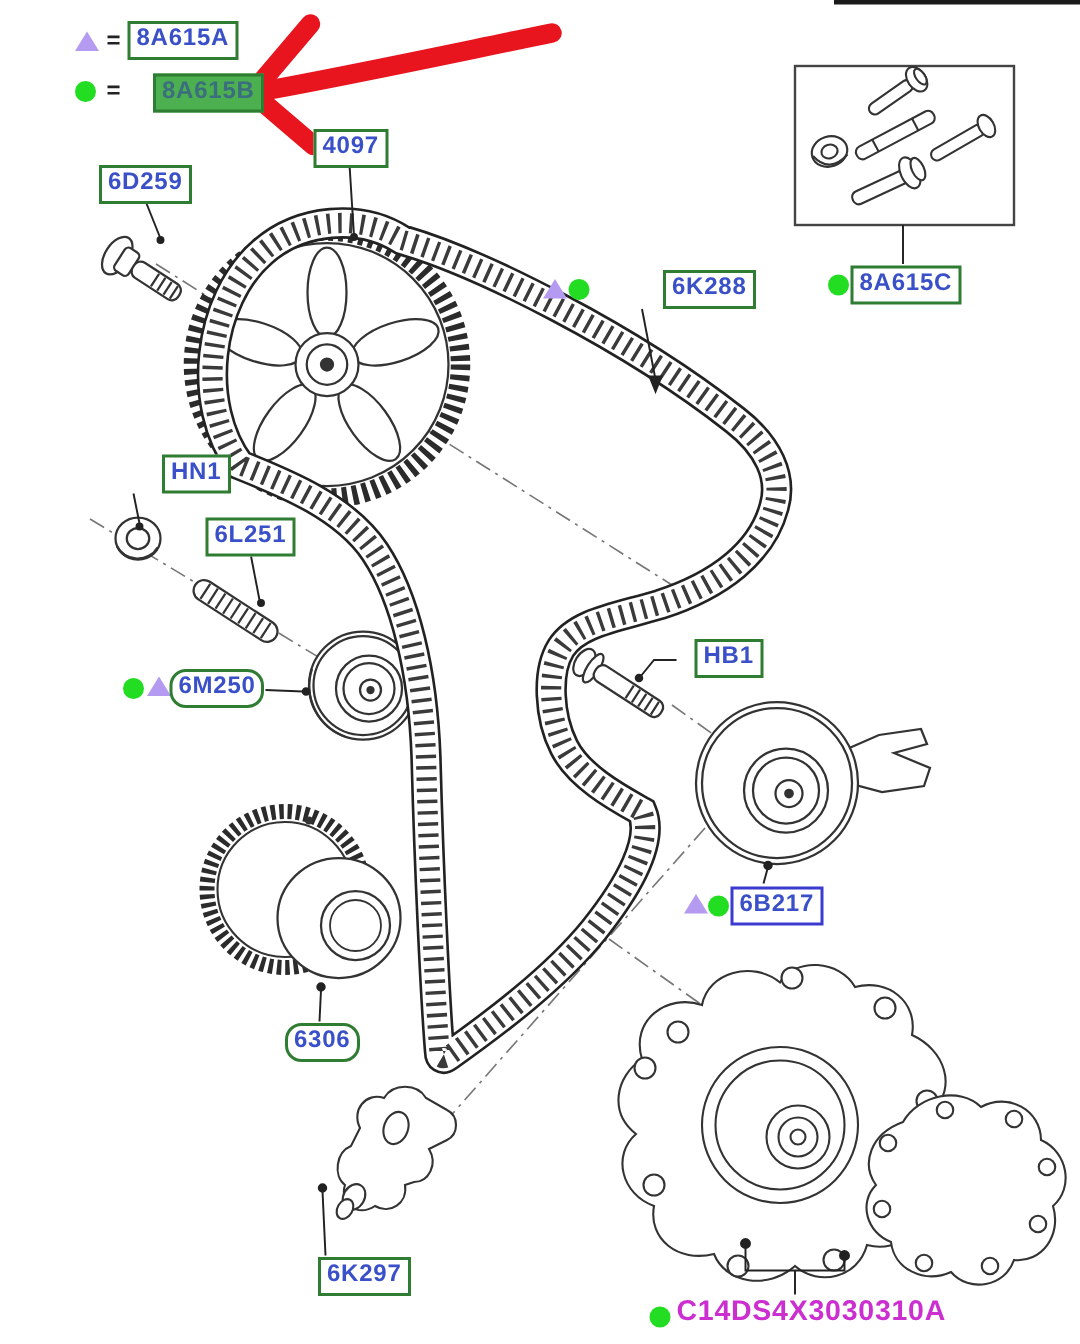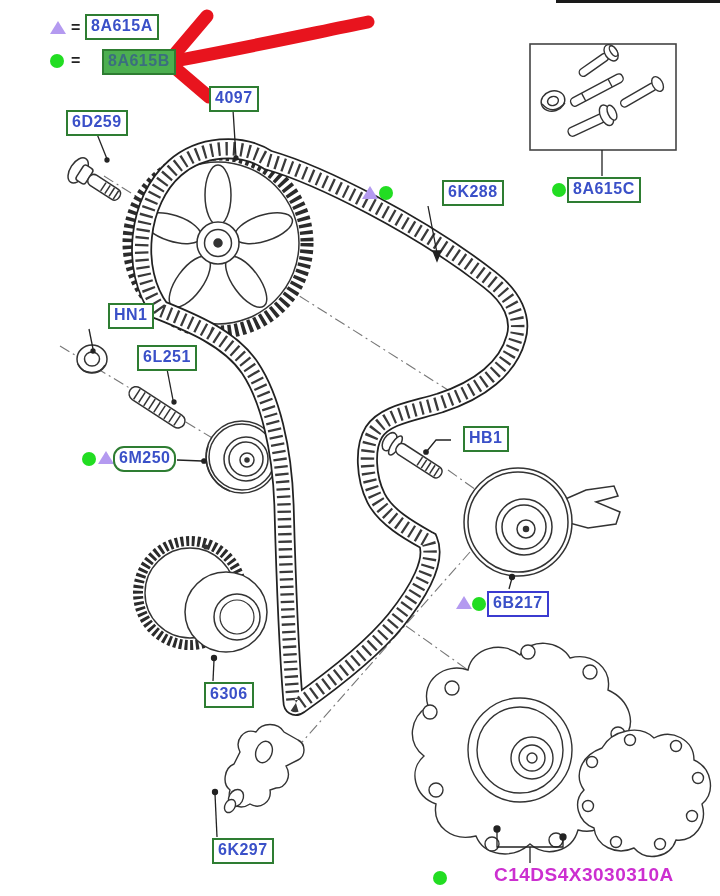--- a/index.html
+++ b/index.html
@@ -10,21 +10,21 @@
           color:var(--label-text,#3a50c8);font-weight:bold;font-size:16px;line-height:1.05;
           padding:2px 4px 3px;letter-spacing:.5px;white-space:nowrap;}
   .plabel.hl{background:var(--highlight-bg,#4caf50);color:var(--highlight-text,#3b6e7f);}
   .plabel.sel{border-color:var(--selected-border,#3b3bd0);}
   .marker-tri{position:absolute;width:0;height:0;border-left:8px solid transparent;
               border-right:8px solid transparent;border-bottom:13px solid var(--marker-triangle,#b49af0);}
   .marker-dot{position:absolute;width:14px;height:14px;border-radius:50%;
               background:var(--marker-circle,#22dd22);}
   .eq{position:absolute;font-weight:bold;font-size:16px;color:#222;}
   .wp-label{position:absolute;color:var(--water-pump-text,#cc2fd0);font-weight:bold;
-            font-size:19px;letter-spacing:.5px;white-space:nowrap;margin-left:43px;}
+            font-size:19px;letter-spacing:.5px;white-space:nowrap;}
 </style>
 </head>
 <body>
 
 <div class="stage">
 
 <svg class="art" width="720" height="896" viewBox="0 0 720 896">
 
   <line x1="556" y1="1.5" x2="720" y2="1.5" stroke="#1a1a1a" stroke-width="3"></line>
 
@@ -327,21 +327,21 @@
 <div class="plabel" style="left:463px;top:426px;">
   <span>HB1</span>
 </div>
 
 <span class="marker-tri" style="left:456px;top:596px;"></span>
 <span class="marker-dot" style="left:472px;top:597px;"></span>
 <div class="plabel sel" style="left:487px;top:591px;">
   <span>6B217</span>
 </div>
 
-<div class="plabel" style="left:204px;top:682px;">
+<div class="plabel" style="left:190px;top:682px;border-radius:11px;">
   <span>6306</span>
 </div>
 
 <div class="plabel" style="left:212px;top:838px;text-align:center;">
   <span>6K297</span>
 </div>
 
 <span class="marker-dot" style="left:433px;top:871px;"></span>
 <div class="wp-label" style="left:451px;top:864px;">
   <span>C14DS4X3030310A</span>

